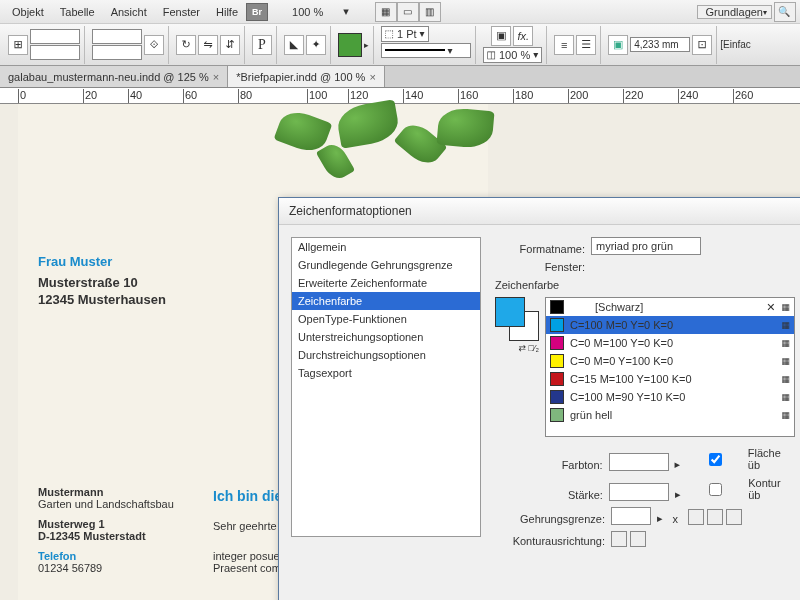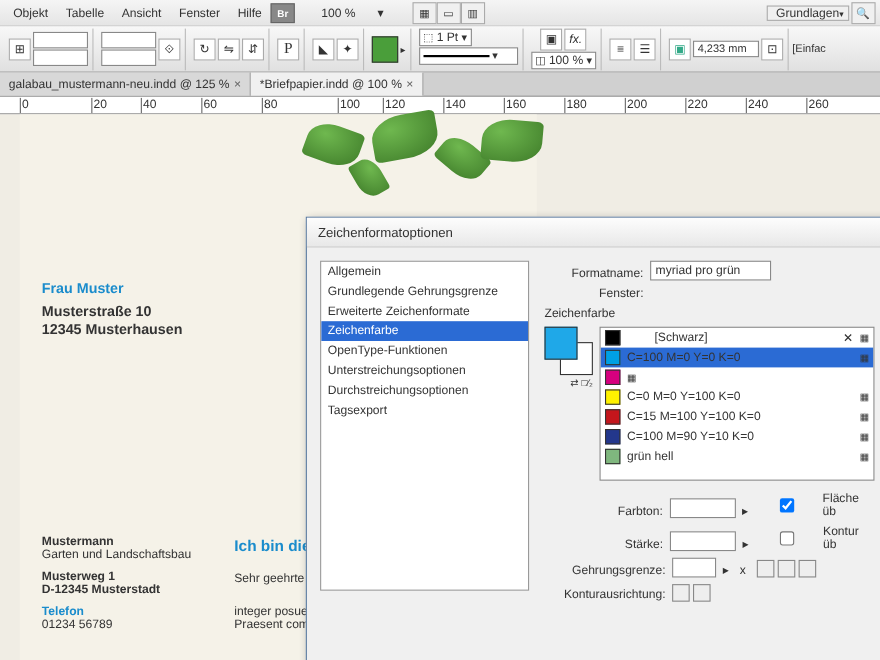--- a/index.html
+++ b/index.html
@@ -238,20 +238,21 @@
               <span style="margin-left: auto;">✕</span>
               <span style="font-size: 9px;">▦</span>
             </div>
             <div class="color-row sel">
               <div class="csw" style="background: rgb(0, 160, 227);"></div>
               <span style="flex: 1 1 0%;">C=100 M=0 Y=0 K=0</span>
               <span style="font-size: 9px;">▦</span>
             </div>
             <div class="color-row">
               <div class="csw" style="background: rgb(214, 0, 126);"></div>
+              <span style="flex: 1 1 0%;">C=0 M=100 Y=0 K=0</span>
               <span style="font-size: 9px;">▦</span>
             </div>
             <div class="color-row">
               <div class="csw" style="background: rgb(255, 242, 0);"></div>
               <span style="flex: 1 1 0%;">C=0 M=0 Y=100 K=0</span>
               <span style="font-size: 9px;">▦</span>
             </div>
             <div class="color-row">
               <div class="csw" style="background: rgb(196, 22, 28);"></div>
               <span style="flex: 1 1 0%;">C=15 M=100 Y=100 K=0</span>

